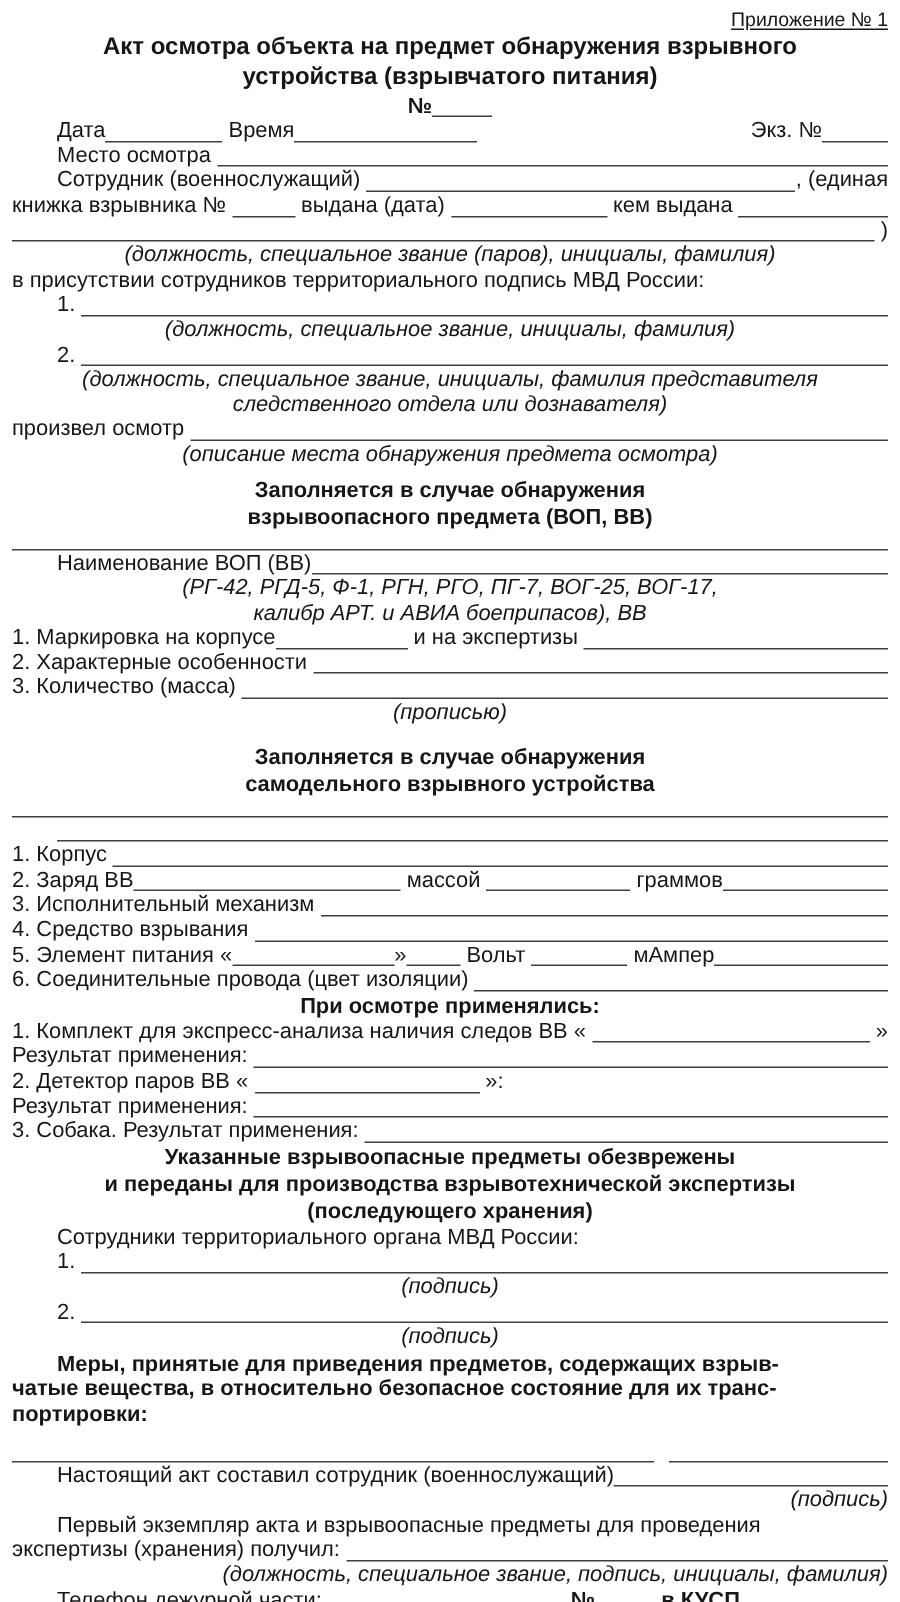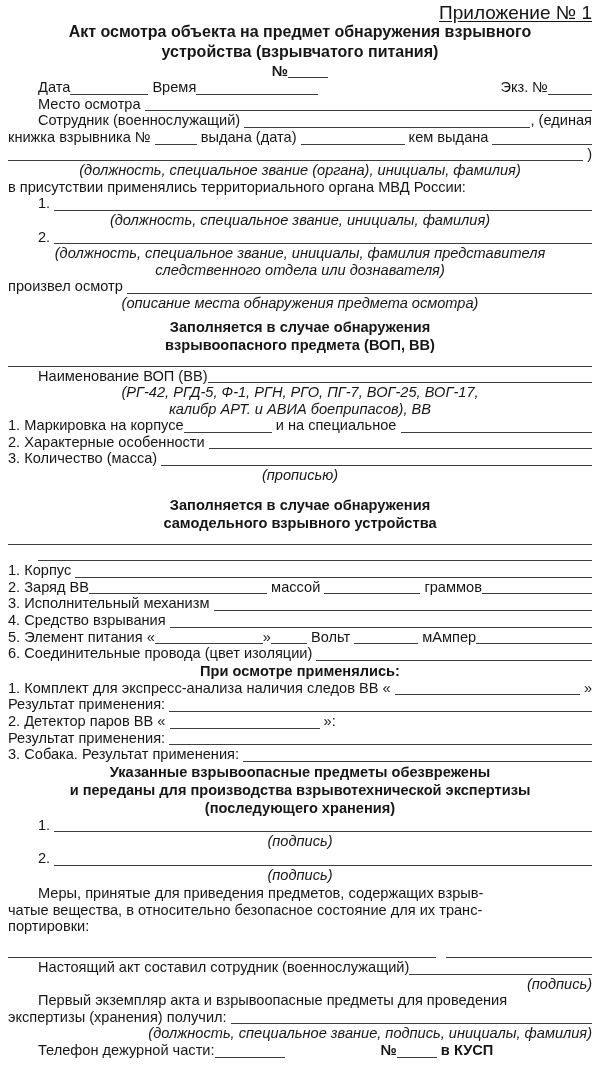--- a/index.html
+++ b/index.html
@@ -11,23 +11,23 @@
   #doc{padding:5px 8px 0 8px;}
   .line{display:flex;align-items:flex-end;font-size:14.6px;line-height:16.6px;min-height:16.6px;}
   .t{white-space:pre;flex:0 0 auto;}
   .b{font-weight:700;}
   .ul{text-decoration:underline;text-underline-offset:2px;}
   .ind{padding-left:30px;}
   .c,.cb,.ci,.title{justify-content:center;}
   .cb{font-weight:700;line-height:18px;min-height:18px;align-items:flex-end;}
   .ci{font-style:italic;}
   .ri{justify-content:flex-end;font-style:italic;}
-  .annex{justify-content:flex-end;font-size:19px;}
+  .annex{justify-content:flex-end;font-size:13px;}
   .title{font-weight:700;font-size:16px;line-height:20.5px;min-height:20.5px;}
-  .pb,.indb{font-weight:400;}
+  .pb,.indb{font-weight:700;}
   .indb{padding-left:30px;}
   .rule{min-height:10px;line-height:10px;}
   .blank{flex:0 0 auto;border-bottom:1.4px solid #3d3d3d;height:12px;margin-bottom:1px;}
   .blank.fill{flex:1 1 auto;min-width:12px;}
   .spacer{flex:0 0 auto;}
   .spacer.fill{flex:1 1 auto;}
 </style>
 </head>
 <body>
 
@@ -69,24 +69,24 @@
       <span class="t"> выдана (дата) </span>
       <span class="blank" style="width: 104px;"></span>
       <span class="t"> кем выдана </span>
       <span class="blank fill"></span>
     </div>
     <div class="line p">
       <span class="blank fill"></span>
       <span class="t"> )</span>
     </div>
     <div class="line ci">
-      <span class="t">(должность, специальное звание (органа), инициалы, фамилия)</span>
-    </div>
-    <div class="line p">
-      <span class="t">в присутствии применялись территориального органа МВД России:</span>
+      <span class="t">(должность, специальное звание (паров), инициалы, фамилия)</span>
+    </div>
+    <div class="line p">
+      <span class="t">в присутствии сотрудников территориального подпись МВД России:</span>
     </div>
     <div class="line ind">
       <span class="t">1. </span>
       <span class="blank fill"></span>
     </div>
     <div class="line ci">
       <span class="t">(должность, специальное звание, инициалы, фамилия)</span>
     </div>
     <div class="line ind">
       <span class="t">2. </span>
@@ -120,21 +120,21 @@
     </div>
     <div class="line ci">
       <span class="t">(РГ-42, РГД-5, Ф-1, РГН, РГО, ПГ-7, ВОГ-25, ВОГ-17,</span>
     </div>
     <div class="line ci">
       <span class="t">калибр АРТ. и АВИА боеприпасов), ВВ</span>
     </div>
     <div class="line p">
       <span class="t">1. Маркировка на корпусе</span>
       <span class="blank" style="width: 88px;"></span>
-      <span class="t"> и на специальное </span>
+      <span class="t"> и на экспертизы </span>
       <span class="blank fill"></span>
     </div>
     <div class="line p">
       <span class="t">2. Характерные особенности </span>
       <span class="blank fill"></span>
     </div>
     <div class="line p">
       <span class="t">3. Количество (масса) </span>
       <span class="blank fill"></span>
     </div>
@@ -215,20 +215,23 @@
     <div class="line cb">
       <span class="t">Указанные взрывоопасные предметы обезврежены</span>
     </div>
     <div class="line cb">
       <span class="t">и переданы для производства взрывотехнической экспертизы</span>
     </div>
     <div class="line cb">
       <span class="t">(последующего хранения)</span>
     </div>
     <div class="line ind">
+      <span class="t">Сотрудники территориального органа МВД России:</span>
+    </div>
+    <div class="line ind">
       <span class="t">1. </span>
       <span class="blank fill"></span>
     </div>
     <div class="line ci">
       <span class="t">(подпись)</span>
     </div>
     <div class="line ind">
       <span class="t">2. </span>
       <span class="blank fill"></span>
     </div>

